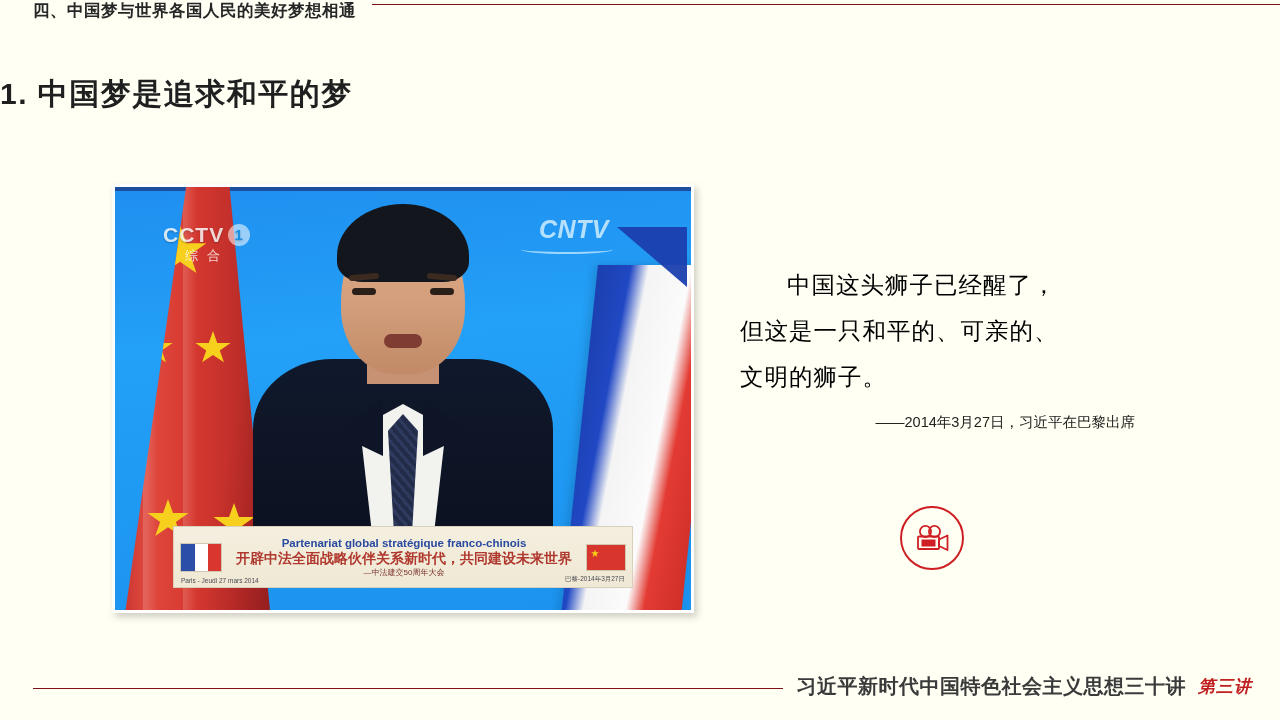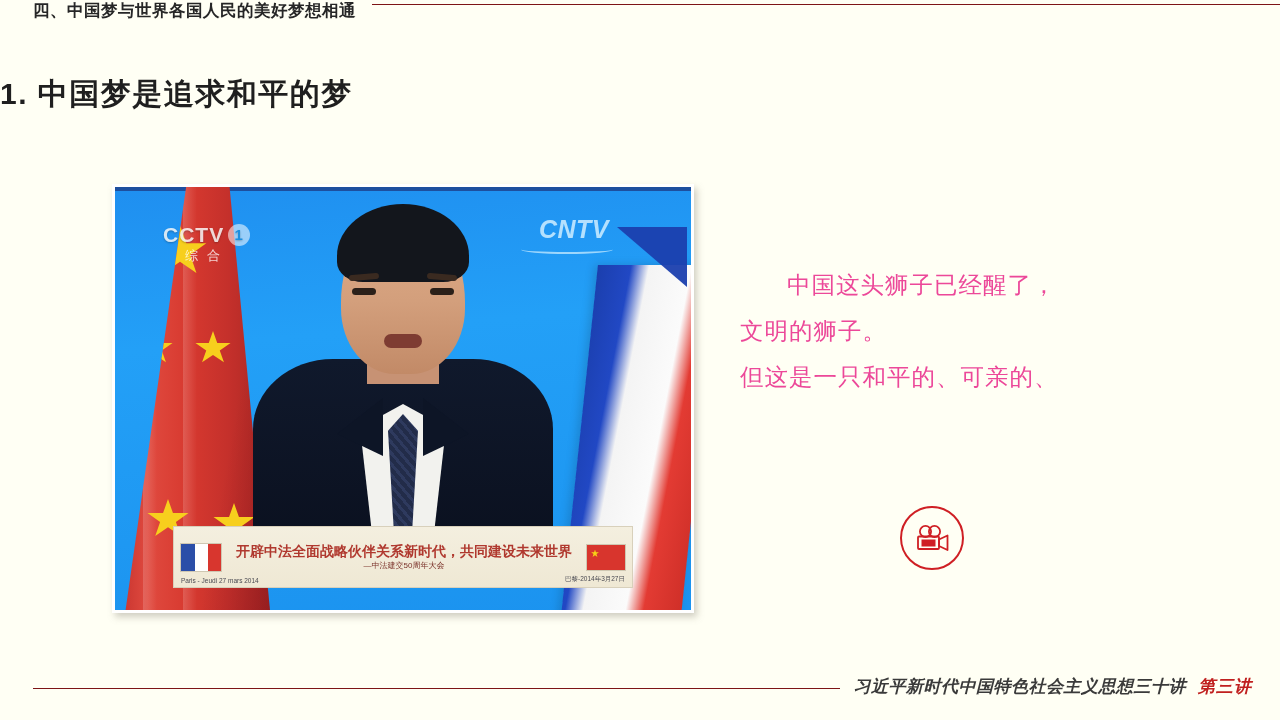--- a/index.html
+++ b/index.html
@@ -337,21 +337,21 @@
   .banner-date-l { left: 7px; }
   .banner-date-r { right: 7px; }
 
   
   .quote {
     position: absolute;
     left: 740px;
     top: 262px;
     width: 395px;
     font-size: 23.5px;
-    color: #ec4899;
+    color: #000000;
     line-height: 46px;
     letter-spacing: 1px;
   }
   .quote .l1 { text-indent: 2em; }
   .attrib {
     position: absolute;
     left: 740px;
     top: 412px;
     width: 395px;
     text-align: right;
@@ -388,26 +388,25 @@
   }
   .footer-rule {
     flex: 1;
     height: 0;
     border-top: 1.6px solid #7d1416;
     margin-left: 33px;
     margin-right: 14px;
     margin-top: 4px;
   }
   .footer-text {
-    font-size: 17px;
+    font-size: 20px;
     font-weight: bold;
     color: #3a3a3a;
     letter-spacing: 0.5px;
     white-space: nowrap;
-    font-style: italic;
   }
   .footer-badge {
     margin-left: 12px;
     margin-right: 28px;
     font-size: 17px;
     font-weight: bold;
     color: #c0201f;
     font-family: "DejaVu Serif", serif;
     font-style: italic;
     letter-spacing: 1px;
@@ -461,39 +460,41 @@
       <span>CCTV</span>
       <span class="num">1</span>
     </div>
     <div class="wm-cctv-sub">综合</div>
     <div class="wm-cntv">CNTV</div>
     <div class="wm-cntv-underline"></div>
 
     <div class="banner">
       <div class="banner-flag-fr"></div>
       <div class="banner-mid">
+        <div class="banner-fr">Partenariat global stratégique franco-chinois</div>
         <div class="banner-cn">开辟中法全面战略伙伴关系新时代，共同建设未来世界</div>
         <div class="banner-cn2">—中法建交50周年大会</div>
       </div>
       <div class="banner-flag-cn">
         <div class="bstar"></div>
       </div>
       <div class="banner-date-l">Paris - Jeudi 27 mars 2014</div>
       <div class="banner-date-r">巴黎-2014年3月27日</div>
     </div>
   </div>
 </div>
 
 <div class="quote">
   <div class="l1">中国这头狮子已经醒了，</div>
+  <div>但这是一只和平的、可亲的、</div>
   <div>文明的狮子。</div>
-  <div>但这是一只和平的、可亲的、</div>
 </div>
 
 <div class="attrib">
+  <div>——2014年3月27日，习近平在巴黎出席</div>
 </div>
 
 <div class="video-icon">
   <svg width="38" height="26" viewBox="0 0 38 26">
     <circle cx="12.5" cy="6.5" r="5.6" fill="none" stroke="#cf1f24" stroke-width="1.8"></circle>
     <circle cx="21.5" cy="6.5" r="5.6" fill="none" stroke="#cf1f24" stroke-width="1.8"></circle>
     <rect x="5" y="11.5" width="21" height="12.5" rx="1" fill="none" stroke="#cf1f24" stroke-width="1.8"></rect>
     <rect x="8.5" y="14.5" width="14" height="7" fill="#cf1f24"></rect>
     <path d="M26 14.5 L34.5 10.5 L34.5 25 L26 21 Z" fill="none" stroke="#cf1f24" stroke-width="1.8" stroke-linejoin="round"></path>
   </svg>

